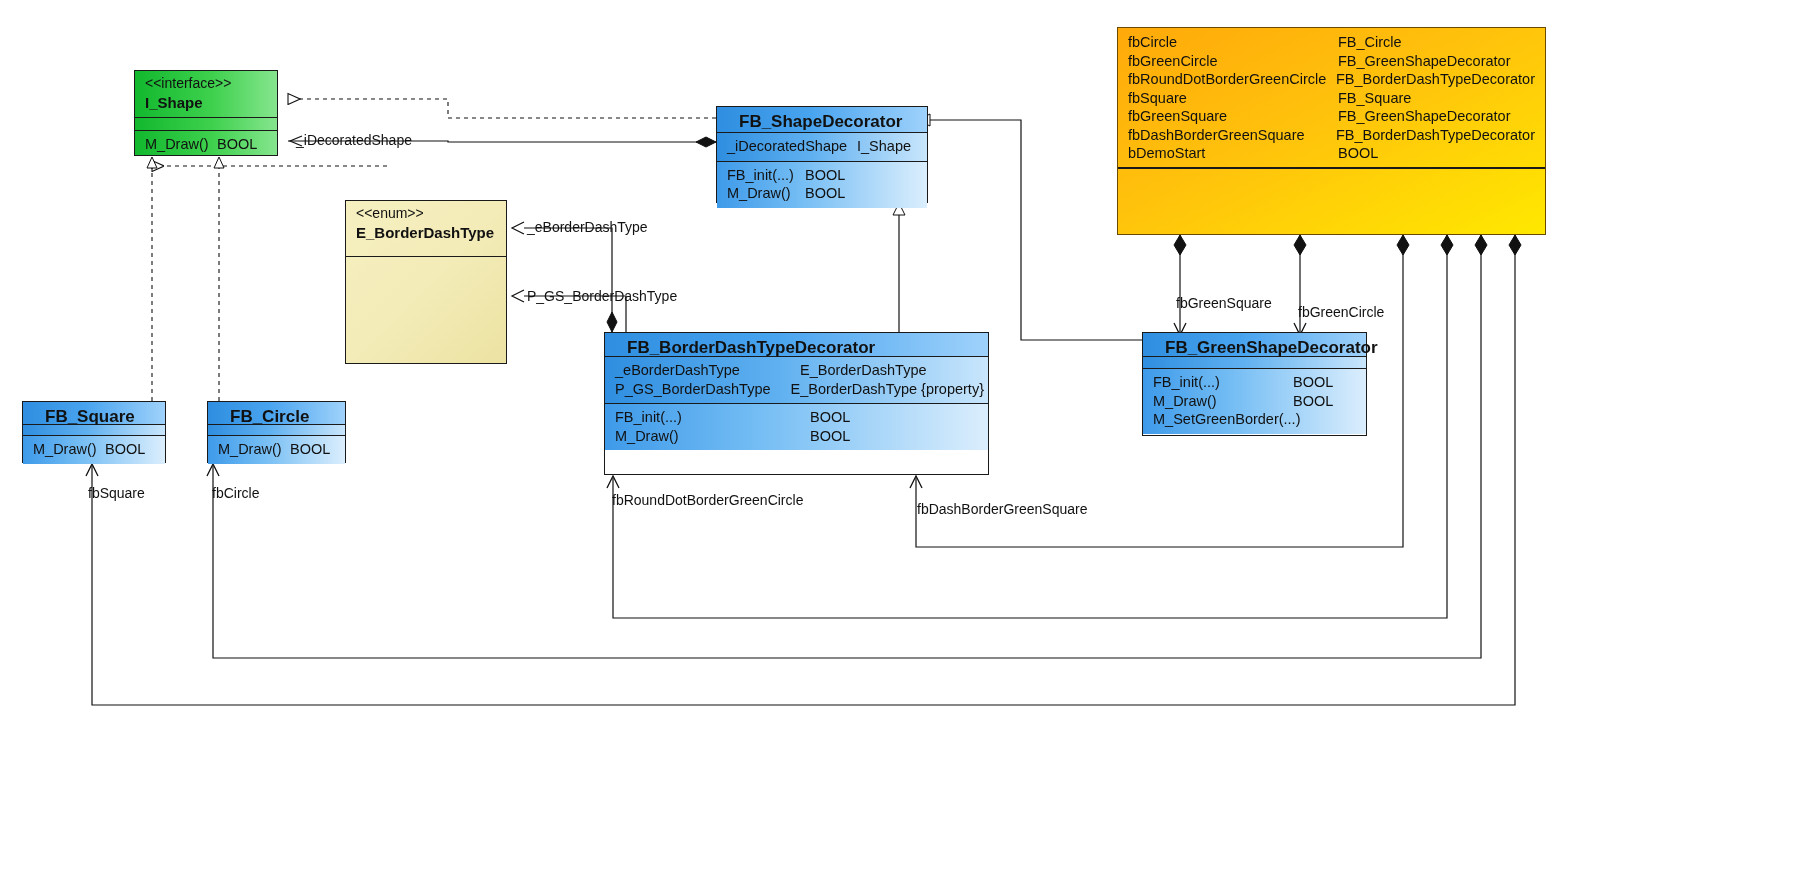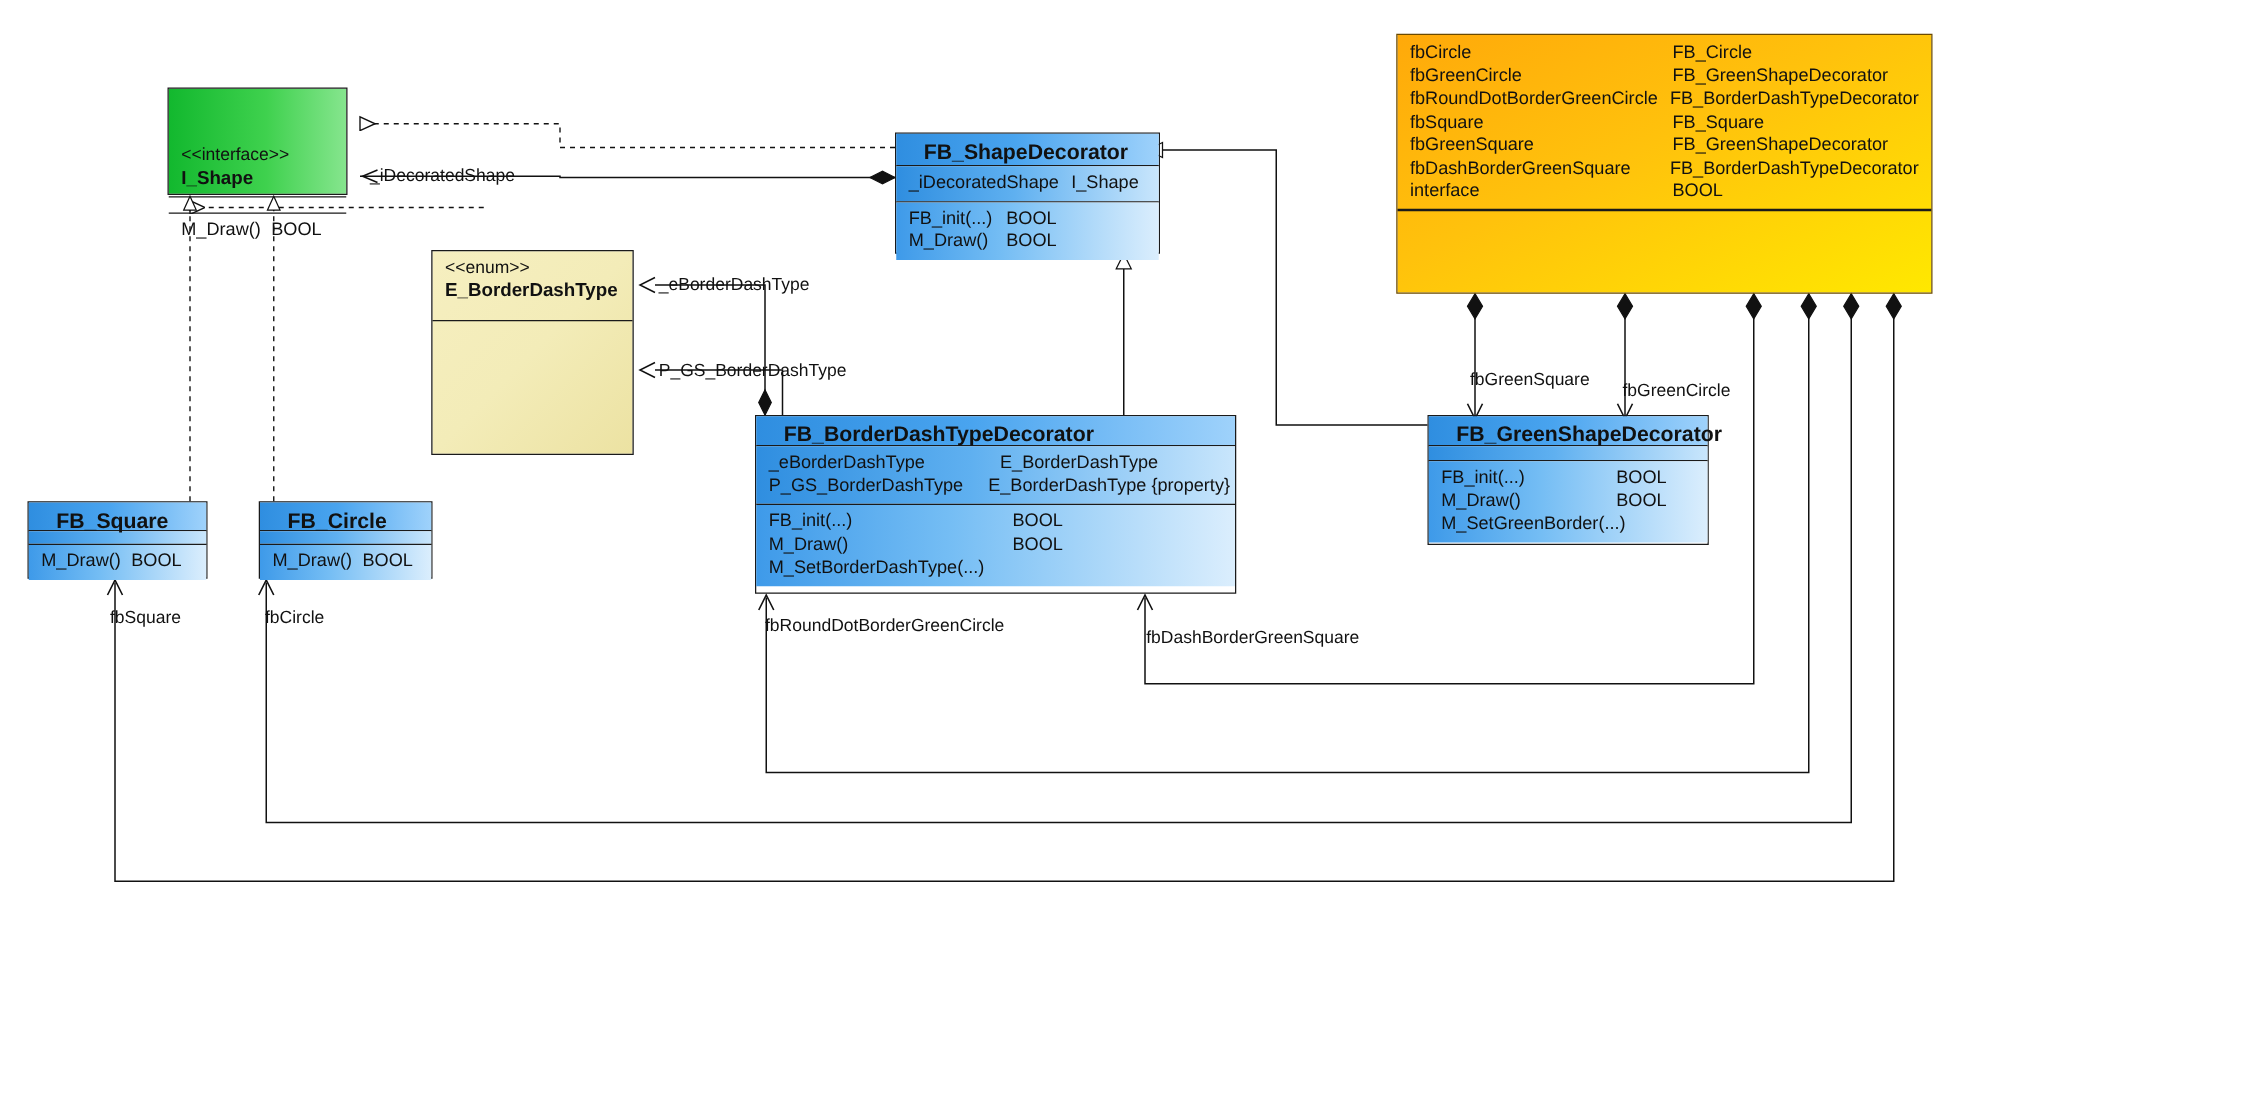--- a/index.html
+++ b/index.html
@@ -66,21 +66,21 @@
     line-height: 1.28;
   }
   .row .nm { display: inline-block; }
   .row .ty { display: inline-block; }
 
   
   .box-ishape {
     left: 134px; top: 70px; width: 144px; height: 86px;
     background: linear-gradient(to right, #12b82e 0%, #3fd14e 55%, #86e58e 100%);
   }
-  .box-ishape .uml-title { background: transparent; height: 47px; margin-top: 40px; }
+  .box-ishape .uml-title { background: transparent; height: 47px; }
   .box-ishape .uml-sec.empty { border-bottom: 1px solid #1a1a1a; height: 13px; }
 
   
   .blue-hdr {
     background: linear-gradient(to right, #2f8ee0 0%, #49a4ef 45%, #9fd2fb 100%);
     font-weight: bold;
     font-size: 17px;
     padding: 4px 10px 5px 22px;
     border-bottom: 1px solid #1a1a1a;
     box-sizing: border-box;
@@ -269,24 +269,20 @@
     </div>
     <div class="uml-sec blue-body">
       <div class="row">
         <span class="nm" style="width:195px">FB_init(...)</span>
         <span class="ty">BOOL</span>
       </div>
       <div class="row">
         <span class="nm" style="width:195px">M_Draw()</span>
         <span class="ty">BOOL</span>
       </div>
-      <div class="row">
-        <span class="nm" style="width:195px">M_SetBorderDashType(...)</span>
-        <span class="ty"></span>
-      </div>
     </div>
   </div>
 
   <div class="uml-box box-greendec">
     <div class="blue-hdr">FB_GreenShapeDecorator</div>
     <div class="uml-sec empty blue-attr"></div>
     <div class="uml-sec blue-body">
       <div class="row">
         <span class="nm" style="width:140px">FB_init(...)</span>
         <span class="ty">BOOL</span>
@@ -344,21 +340,21 @@
       </div>
       <div class="row">
         <span class="nm">fbGreenSquare</span>
         <span class="ty">FB_GreenShapeDecorator</span>
       </div>
       <div class="row">
         <span class="nm">fbDashBorderGreenSquare</span>
         <span class="ty">FB_BorderDashTypeDecorator</span>
       </div>
       <div class="row">
-        <span class="nm">interface</span>
+        <span class="nm">bDemoStart</span>
         <span class="ty">BOOL</span>
       </div>
     </div>
     <div class="mainfoot"></div>
   </div>
 
   <div class="edge-label" style="left:296px; top:132px;">_iDecoratedShape</div>
 
   <div class="edge-label" style="left:527px; top:219px;">_eBorderDashType</div>
 

